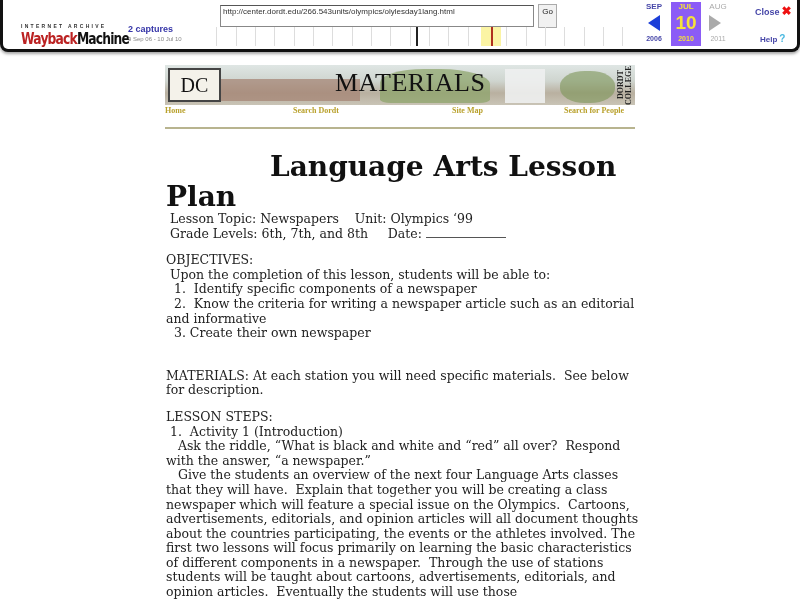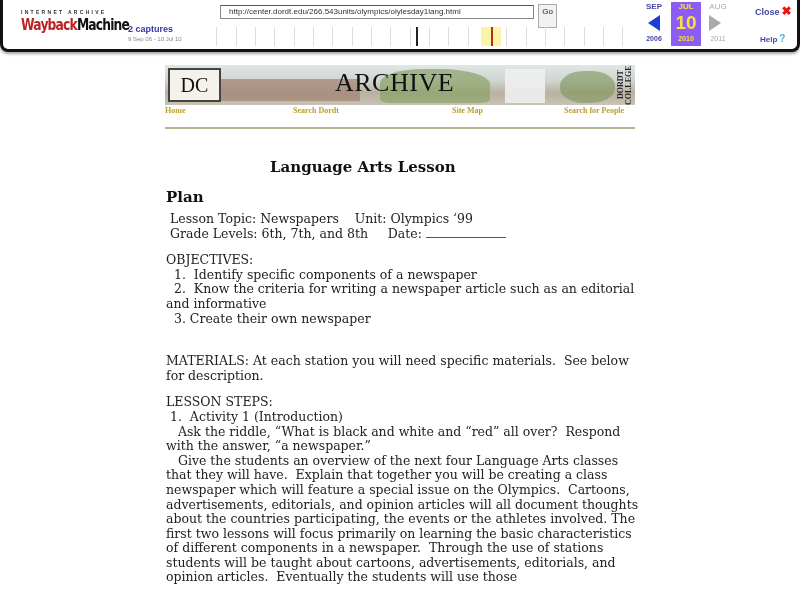--- a/index.html
+++ b/index.html
@@ -8,37 +8,37 @@
 
   
   .wb-bar {
     position: absolute; left: 0; top: 0; width: 800px; height: 52px;
     background: #ffffff;
     border: 3px solid #111; border-top: none;
     border-radius: 0 0 8px 8px;
     box-shadow: 0 2px 3px rgba(0,0,0,0.35);
     font-family: "Liberation Sans", sans-serif;
   }
-  .wb-logo { position: absolute; left: 18px; top: 9px; width: 82px; height: 30px; }
+  .wb-logo { position: absolute; left: 18px; top: 23px; width: 82px; height: 30px; }
   .wb-logo-top { font-size: 5px; letter-spacing: 2.3px; color: #333; font-weight: bold; white-space: nowrap; }
   .wb-logo-main {
     margin-top: 2px; font-family: "DejaVu Sans", sans-serif; font-weight: bold; font-size: 15px; line-height: 17px;
     letter-spacing: -1px; white-space: nowrap; transform: scaleX(0.82); transform-origin: left;
   }
   .wb-logo-main .w1 { color: #b22; }
   .wb-logo-main .w2 { color: #111; }
 
   .wb-captures { position: absolute; left: 125px; top: 24px; width: 70px; }
   .wb-captures-count { font-size: 9px; font-weight: bold; color: #3535a8; text-decoration: none; display: block; }
   .wb-captures-range { font-size: 6px; color: #888; display: block; margin-top: 2px; white-space: nowrap; }
 
   .wb-url {
-    position: absolute; left: 217px; top: 5px; width: 314px; height: 14px;
+    position: absolute; left: 217px; top: 5px; width: 314px; height: 22px;
     border: 1px solid #888; border-top-color: #555; background: #fff;
-    font-size: 8px; line-height: 12px; padding-left: 8px; color: #333;
+    font-size: 8px; line-height: 12px; padding-left: 2px; color: #333;
     font-family: "Liberation Sans", sans-serif; white-space: nowrap; overflow: hidden;
   }
   .wb-go {
     position: absolute; left: 535px; top: 4px; width: 19px; height: 24px;
     border: 1px solid #aaa; background: #f1f1f1; font-size: 8px; text-align: center; line-height: 14px; color: #222;
   }
 
   .wb-timeline { position: absolute; left: 213px; top: 27px; width: 420px; height: 19px; }
   .wb-tick { position: absolute; top: 0; width: 1px; height: 19px; background: #ddd; }
   .wb-highlight { position: absolute; top: 0; height: 19px; background: #fbf4a4; }
@@ -88,21 +88,21 @@
   }
 
   .site-nav { position: absolute; left: 165px; top: 105px; width: 470px; height: 24px; border-bottom: 2px solid #b8b48f; }
   .site-nav a {
     position: absolute; top: 0; font-family: "Liberation Serif", serif; font-weight: bold; font-size: 8px;
     color: #b9a12c; text-decoration: none; white-space: nowrap; line-height: 12px;
   }
 
   
   .doc { position: absolute; left: 166px; top: 152px; width: 474px; font-family: "DejaVu Serif", serif; color: #222; }
-  .doc-title { font-weight: bold; font-size: 15px; line-height: 30px; color: #111; }
+  .doc-title { font-weight: bold; font-size: 28px; line-height: 30px; color: #111; }
   .doc-title .l1 { display: block; padding-left: 104px; }
   .doc-title .l2 { display: block; }
   .doc p { font-size: 12.5px; line-height: 14.6px; white-space: pre-wrap; }
   .gap-small { height: 12px; }
   .gap-big { height: 28px; }
   .date-blank { display: inline-block; width: 80px; border-bottom: 1px solid #555; height: 10px; vertical-align: baseline; }
 </style>
 </head>
 <body>
 
@@ -172,41 +172,42 @@
     <span>Help</span><span class="wb-help-q">?</span>
   </div>
 </div>
 
 <div class="banner">
   <div class="banner-bldg"></div>
   <div class="banner-tree1"></div>
   <div class="banner-tower"></div>
   <div class="banner-tree2"></div>
   <div class="banner-logo"><span>DC</span></div>
-  <div class="banner-title">ARCHIVE</div>
+  <div class="banner-title">MATERIALS</div>
   <div class="banner-college">DORDT COLLEGE</div>
 </div>
 
 <div class="site-nav">
   <a style="left:0px">Home</a>
   <a style="left:128px">Search Dordt</a>
   <a style="left:287px">Site Map</a>
   <a style="left:399px">Search for People</a>
 </div>
 
 <div class="doc">
   <div class="doc-title">
     <span class="l1">Language Arts Lesson</span>
     <span class="l2">Plan</span>
   </div>
   <p> Lesson Topic: Newspapers    Unit: Olympics ‘99</p>
   <p><span> Grade Levels: 6th, 7th, and 8th     Date: </span><span class="date-blank"></span></p>
   <div class="gap-small"></div>
 
   <p>OBJECTIVES:</p>
+  <p> Upon the completion of this lesson, students will be able to:</p>
   <p>  1.  Identify specific components of a newspaper</p>
   <p>  2.  Know the criteria for writing a newspaper article such as an editorial and informative</p>
   <p>  3. Create their own newspaper</p>
   <div class="gap-big"></div>
 
   <p>MATERIALS: At each station you will need specific materials.  See below for description.</p>
   <div class="gap-small"></div>
 
   <p>LESSON STEPS:</p>
   <p> 1.  Activity 1 (Introduction)</p>

